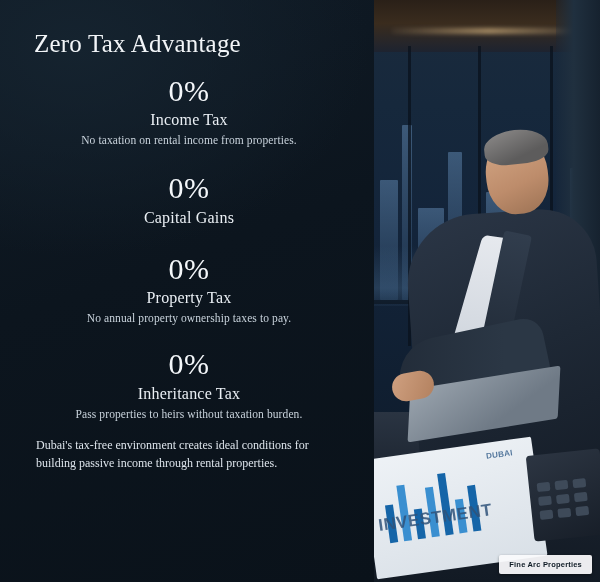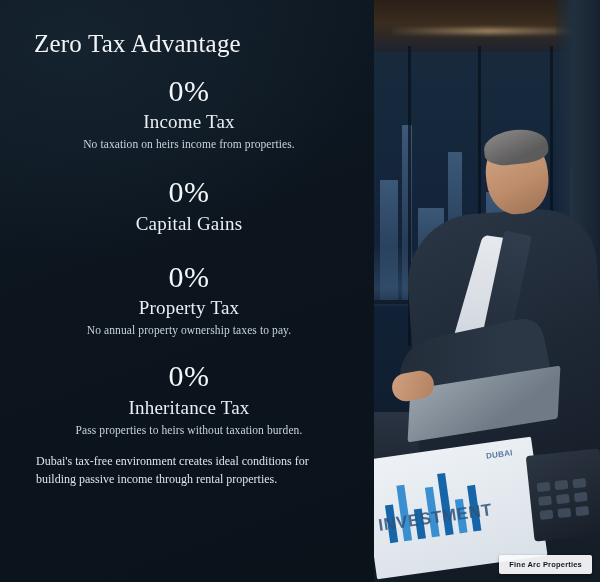--- a/index.html
+++ b/index.html
@@ -48,21 +48,21 @@
     margin: 0 0 6px 0;
   }
   .stat-pct {
     font-size: 30px;
     line-height: 1.25;
     color: #f4f7fa;
     letter-spacing: 0.5px;
     margin-bottom: 2px;
   }
   .stat-label {
-    font-size: 19px;
+    font-size: 16px;
     color: #eaeff4;
     letter-spacing: 0.2px;
     margin-bottom: 5px;
     text-align: center;
   }
   .stat-desc {
     font-size: 11.5px;
     color: #c9d3dc;
     letter-spacing: 0.1px;
   }
@@ -326,21 +326,21 @@
 
 <div class="page">
 
   <div class="left">
 
     <h1 class="headline">Zero Tax Advantage</h1>
 
     <div class="stat">
       <div class="stat-pct">0%</div>
       <div class="stat-label">Income Tax</div>
-      <div class="stat-desc">No taxation on heirs income from properties.</div>
+      <div class="stat-desc">No taxation on rental income from properties.</div>
     </div>
 
     <div class="spacer-lg"></div>
 
     <div class="stat">
       <div class="stat-pct">0%</div>
       <div class="stat-label">Capital Gains</div>
     </div>
 
     <div class="spacer-lg"></div>

